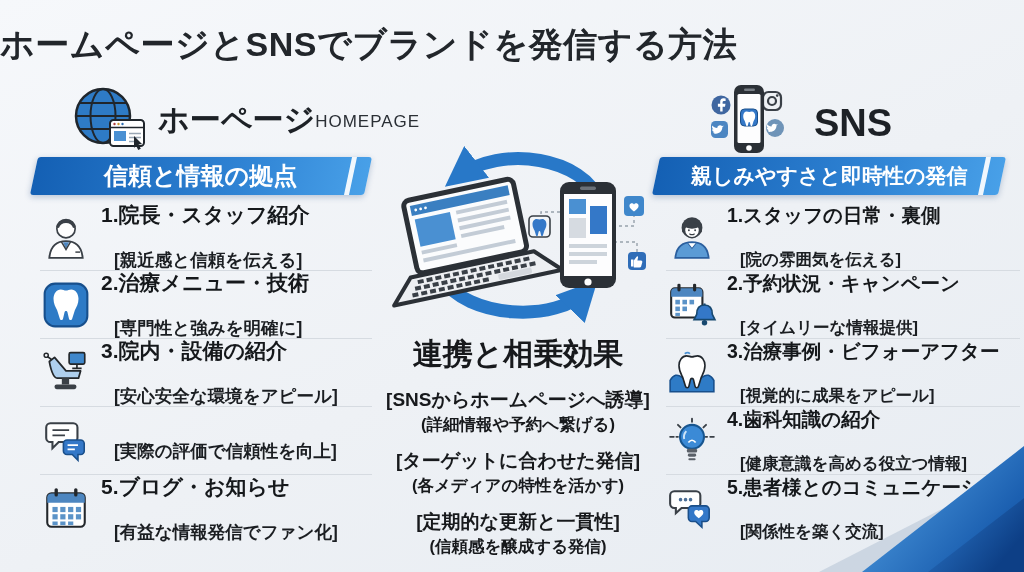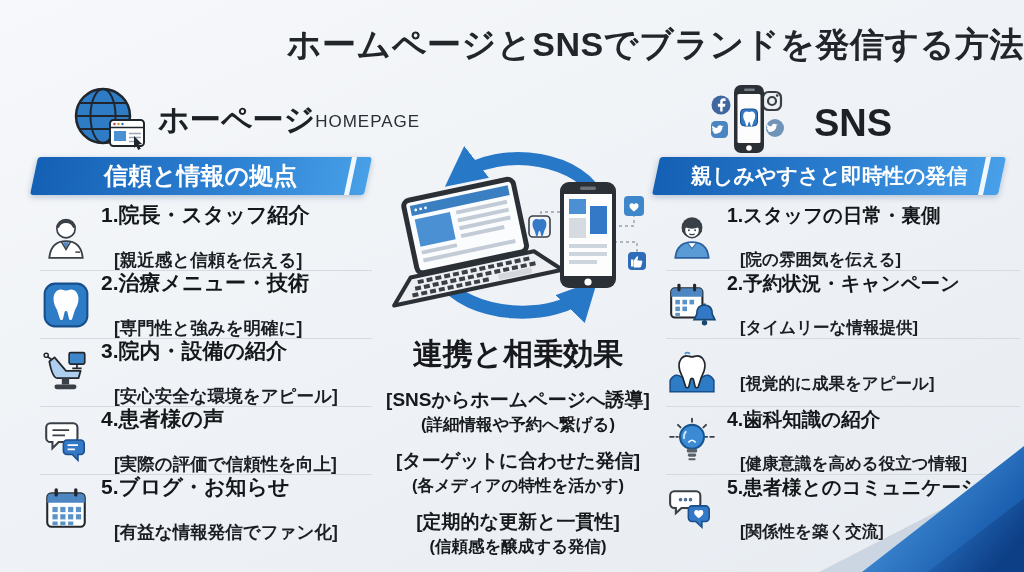--- a/index.html
+++ b/index.html
@@ -2,21 +2,21 @@
 <html><head>
 <meta charset="utf-8">
 <style>
   html,body{margin:0;padding:0;background:#dfe3e8;}
   .stage{
     position:relative;width:1024px;height:572px;overflow:hidden;
     background:linear-gradient(155deg,#f6f8fb 0%,#eef1f5 55%,#e7ecf2 100%);
     font-family:"Liberation Sans","DejaVu Sans",sans-serif;color:#17191c;
   }
   .main-title{
-    position:absolute;top:22px;left:0;width:100%;text-align:right;
+    position:absolute;top:22px;left:0;width:100%;text-align:left;
     font-size:34px;font-weight:800;color:#22262b;letter-spacing:.5px;
   }
   
   .col-header{position:absolute;display:flex;align-items:center;gap:10px;}
   .hp-header{left:72px;top:84px;}
   .sns-header{left:706px;top:82px;}
   .head-text{display:flex;flex-direction:row;align-items:center;line-height:1.05;}
   .head-jp{font-size:31px;font-weight:800;color:#1d2126;}
   .head-en{font-size:17px;font-weight:400;color:#2a2f35;letter-spacing:1px;margin-top:3px;text-align:center;}
   .sns-label{font-size:38px;font-weight:800;color:#1d2126;margin-left:12px;}
@@ -175,21 +175,20 @@
     <div class="item">
       <span class="item-icon">
         <svg viewBox="0 0 48 48">
           <path d="M9 7 h22 a4 4 0 0 1 4 4 v10 a4 4 0 0 1 -4 4 h-14 l-6 6 v-6 h-2 a4 4 0 0 1 -4-4 v-10 a4 4 0 0 1 4-4 z" fill="#fff" stroke="#3a4047" stroke-width="2"></path>
           <path d="M11 13.5 h16 M11 18.5 h12" stroke="#3a4047" stroke-width="1.7" fill="none"></path>
           <path d="M25 23 h13 a3.5 3.5 0 0 1 3.5 3.5 v7 a3.5 3.5 0 0 1 -3.5 3.5 h-2.5 v5.5 l-5.5-5.5 h-5 a3.5 3.5 0 0 1 -3.5-3.5 v-7 a3.5 3.5 0 0 1 3.5-3.5 z" fill="#3478c8" stroke="#1a4f8a" stroke-width="1.5"></path>
           <path d="M25.5 28 h10 M25.5 32 h7" stroke="#fff" stroke-width="1.6" fill="none"></path>
         </svg>
       </span>
       <div class="item-text">
-        <div class="item-title">4.患者様の声</div>
         <div class="item-desc">[実際の評価で信頼性を向上]</div>
       </div>
     </div>
 
     <div class="item">
       <span class="item-icon">
         <svg viewBox="0 0 48 48">
           <rect x="6" y="9" width="36" height="32" rx="4" fill="#fff" stroke="#23272b" stroke-width="2"></rect>
           <path d="M6 13 a4 4 0 0 1 4-4 h28 a4 4 0 0 1 4 4 v5 h-36 z" fill="#4d86c0"></path>
           <rect x="13" y="4" width="3.2" height="8" rx="1.5" fill="#23272b"></rect>
@@ -267,20 +266,21 @@
       <span class="item-icon">
         <svg viewBox="0 0 48 48">
           <path d="M3 42 V31 Q8 23 14 28 Q19 32 24 28 Q29 32 34 28 Q40 23 45 31 V42 Z" fill="#2e7bc6" stroke="#174f8c" stroke-width="1.5"></path>
           <g transform="translate(11.5,7.5) scale(1.04)">
             <path d="M7 0 C3 0 0 4 0 9 C0 14 2 17 3.5 20 L6 28 C6.5 30 8.8 30 9.2 28 L10.6 22 C11 20.4 13 20.4 13.4 22 L14.8 28 C15.2 30 17.5 30 18 28 L20.5 20 C22 17 24 14 24 9 C24 4 21 0 17 0 C15.2 0 13.5 1 12 1 C10.5 1 8.8 0 7 0 Z" fill="#fff" stroke="#20262c" stroke-width="1.5"></path>
           </g>
           <path d="M17 5.5 q3-2 5 0" stroke="#4a90d2" stroke-width="1.6" fill="none"></path>
         </svg>
       </span>
       <div class="item-text">
+        <div class="item-title">3.治療事例・ビフォーアフター</div>
         <div class="item-desc">[視覚的に成果をアピール]</div>
       </div>
     </div>
 
     <div class="item">
       <span class="item-icon">
         <svg viewBox="0 0 48 48">
           <g stroke="#3a4047" stroke-width="1.8" stroke-linecap="round">
             <path d="M3 20 h3.5 M9 20 h1.5"></path>
               <path d="M41.5 20 h3.5 M37 20 h1.5"></path>

